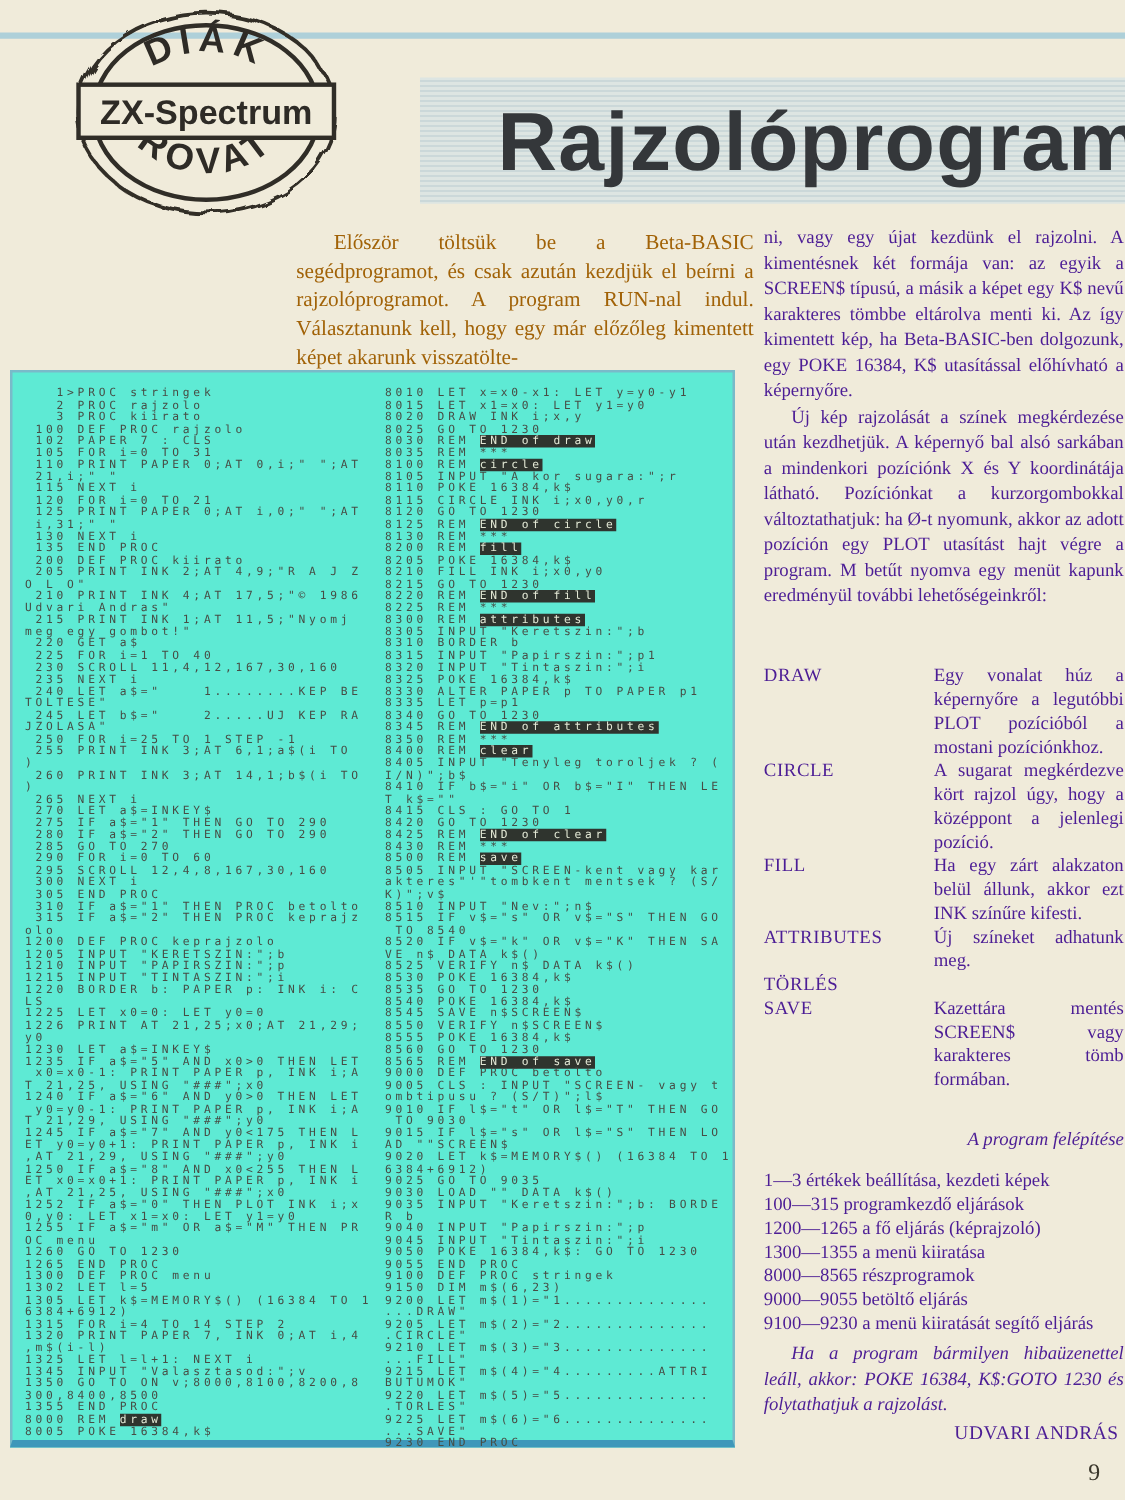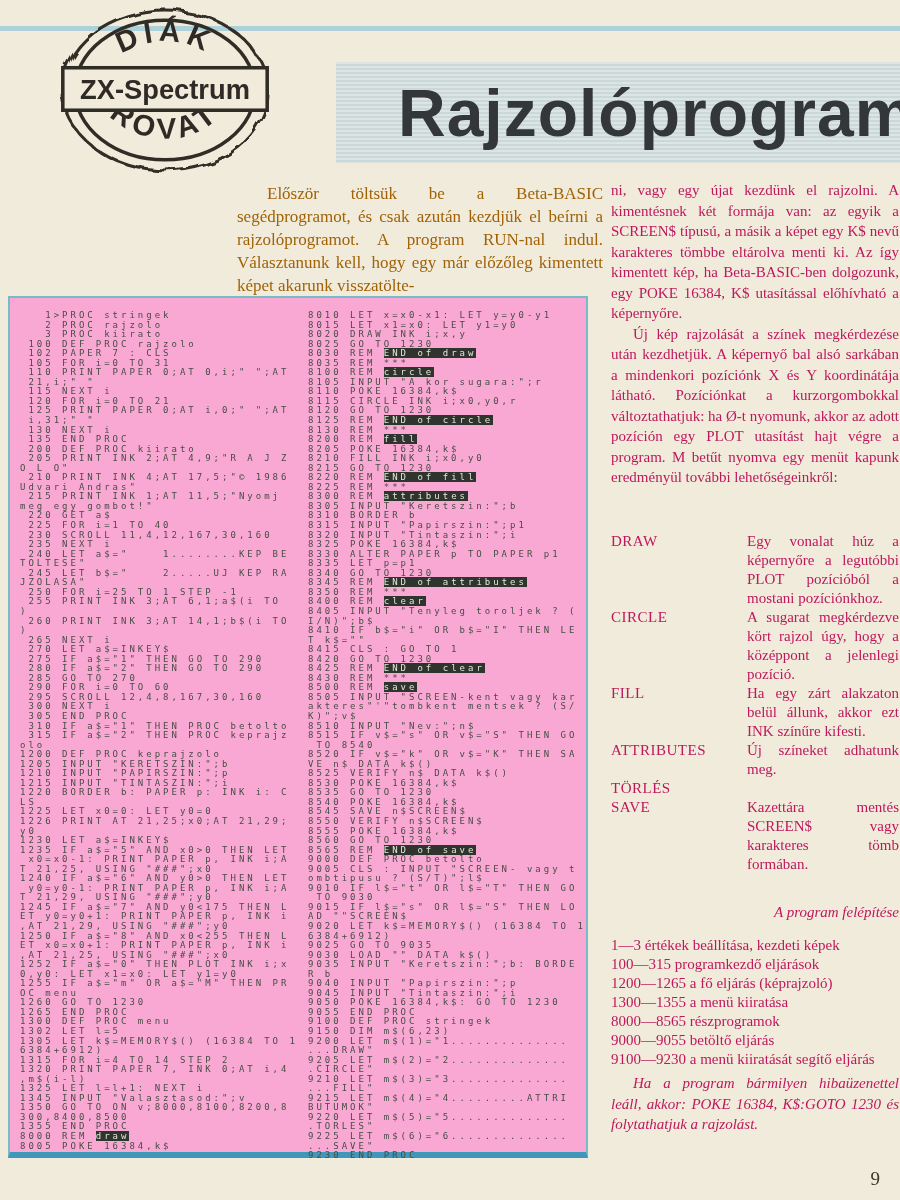--- a/index.html
+++ b/index.html
@@ -18,29 +18,29 @@
   .logo .ring{fill:none;stroke:#302d27;stroke-width:3;}
   .logo .ring2{fill:none;stroke:#302d27;stroke-width:3.5;}
   .logo .band{fill:#f0ebda;stroke:#302d27;stroke-width:3.5;}
   .logo .band-text{font-family:"Liberation Sans",sans-serif;font-weight:bold;font-size:27px;fill:#2e2b26;}
   .logo .arc-text{font-family:"Liberation Sans",sans-serif;font-weight:bold;font-size:29px;fill:#2e2b26;letter-spacing:5px;}
   
   .intro{position:absolute;left:237px;top:182px;width:366px;font-size:17px;line-height:23px;
       text-align:justify;text-indent:30px;color:#a16207;}
   
   .code-panel{position:absolute;left:8px;top:296px;width:580px;height:862px;
-      background:#f9a8d4;border:2px solid #79bac9;border-bottom:6px solid #3f97ba;
+      background:#5eead4;border:2px solid #79bac9;border-bottom:6px solid #3f97ba;
       display:flex;box-sizing:border-box;}
   .code-col{width:50%;padding:13px 0 0 10px;box-sizing:border-box;}
   .code-line{font-family:"DejaVu Sans Mono",monospace;font-size:9px;line-height:9.55px;
       letter-spacing:3px;color:#474d45;white-space:pre;}
   .code-line .inv{background:#2f342e;color:#e2e8d5;}
   
   .right-col{position:absolute;left:611px;top:180px;width:288px;font-size:15px;
-      line-height:20.5px;text-align:justify;color:#be185d;}
+      line-height:20.5px;text-align:justify;color:#4c1d95;}
   .right-col p{margin:0;}
   .right-col .indent{text-indent:22px;}
   .menu-list{margin-top:44px;}
   .menu-row{display:flex;line-height:19px;}
   .menu-term{width:112px;flex:none;letter-spacing:0.5px;}
   .menu-desc{flex:1;text-align:justify;margin-left:24px;}
   .section-heading{font-style:italic;margin:28px 0 0 22px !important;text-align:right;}
   .structure-list{margin-top:14px;}
   .structure-item{line-height:19px;margin:0;}
   .closing{margin-top:4px !important;font-style:italic;}
@@ -297,17 +297,18 @@
     <div class="structure-list" id="structure-list">
         <p class="structure-item">1—3 értékek beállítása, kezdeti képek</p>
         <p class="structure-item">100—315 programkezdő eljárások</p>
         <p class="structure-item">1200—1265 a fő eljárás (képrajzoló)</p>
         <p class="structure-item">1300—1355 a menü kiiratása</p>
         <p class="structure-item">8000—8565 részprogramok</p>
         <p class="structure-item">9000—9055 betöltő eljárás</p>
         <p class="structure-item">9100—9230 a menü kiiratását segítő eljárás</p>
       </div>
     <p class="indent closing">Ha a program bármilyen hibaüzenettel leáll, akkor: POKE 16384, K$:GOTO 1230 és folytathatjuk a rajzolást.</p>
+    <p class="author">UDVARI ANDRÁS</p>
   </div>
 
   <div class="pageno">9</div>
 
 </div>
 
 </body></html>

